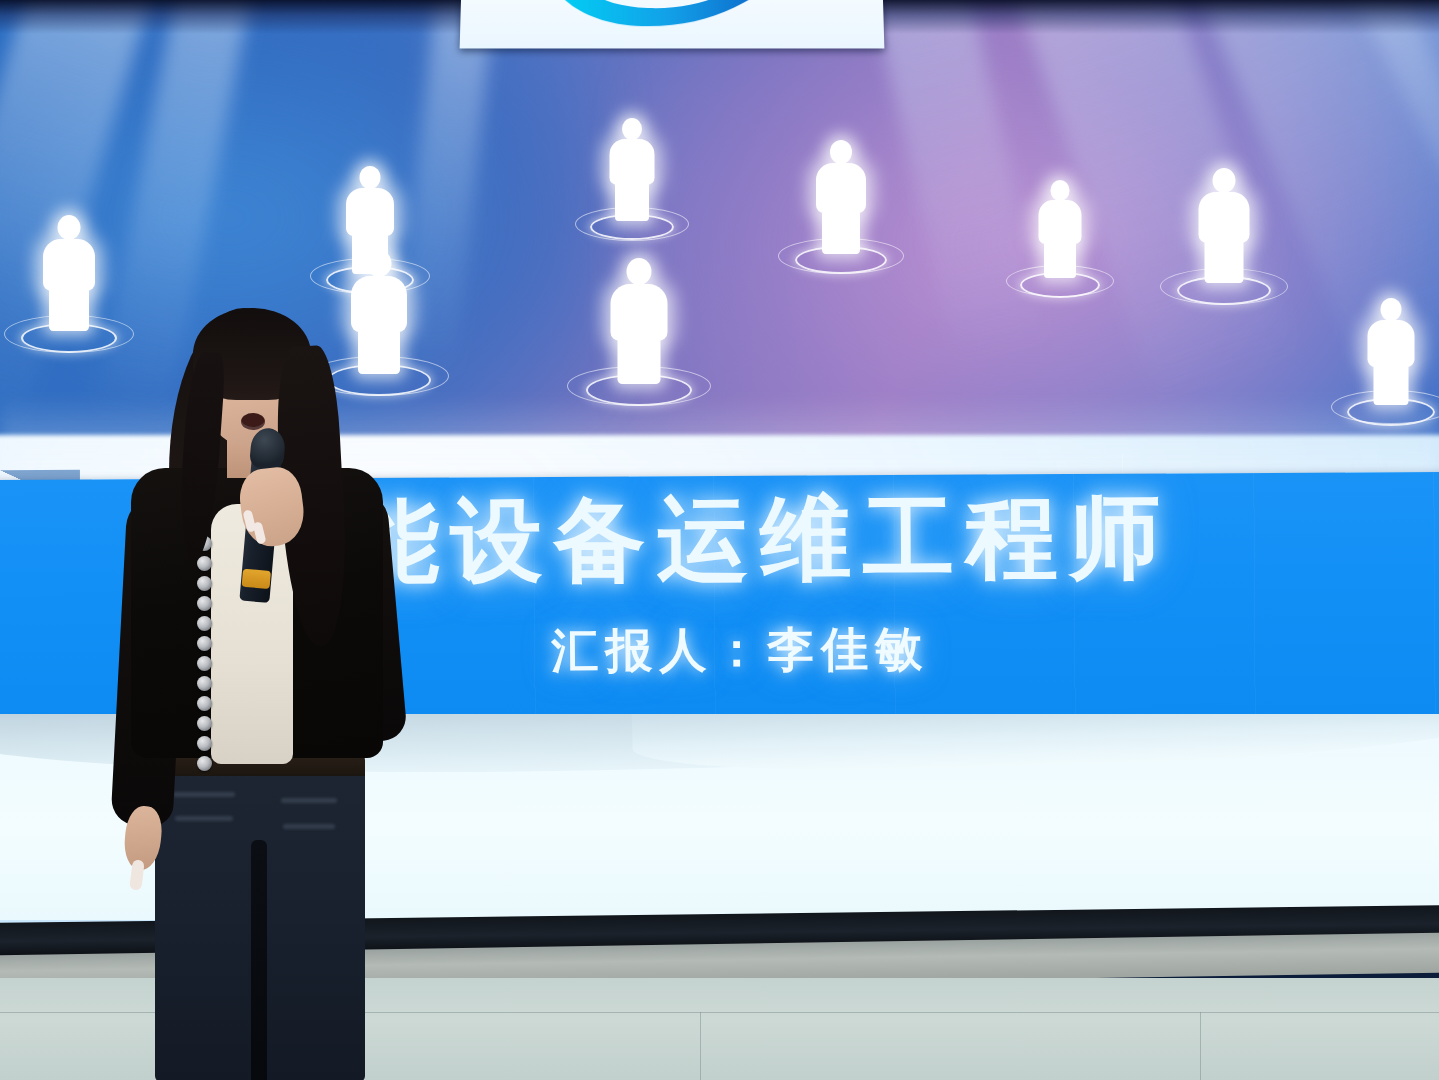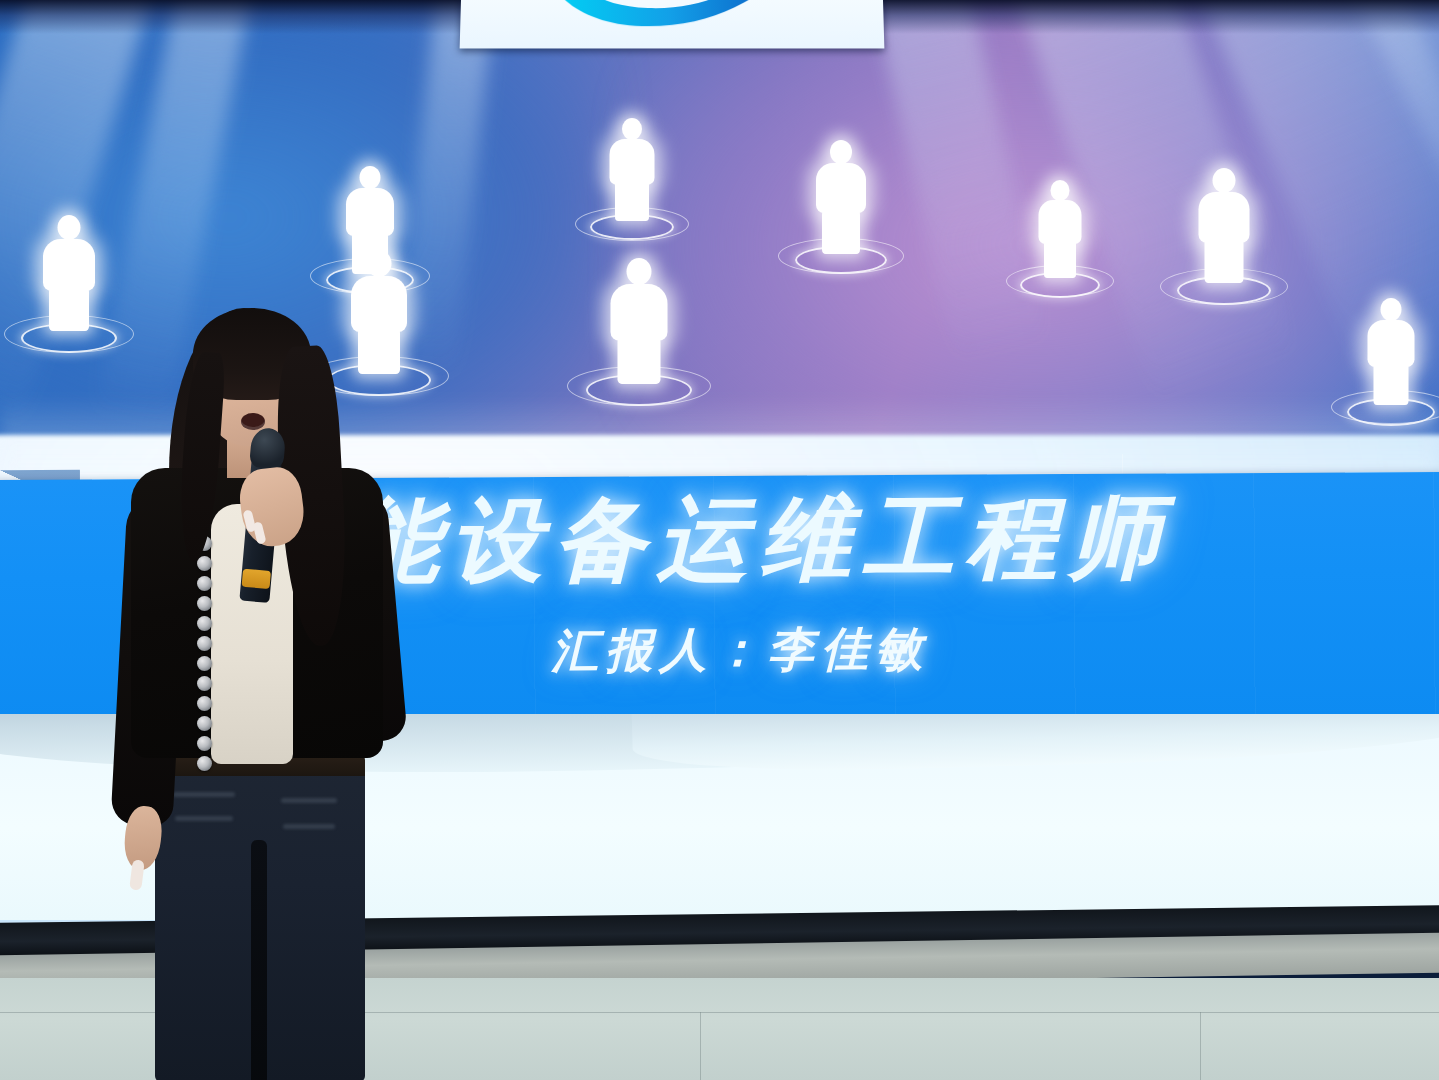--- a/index.html
+++ b/index.html
@@ -4,21 +4,20 @@
 <title>Stage Presentation</title>
 <style>
   html,body{margin:0;padding:0;background:#000;}
   body{font-family:"Liberation Sans","DejaVu Sans",sans-serif;}
 
   #scene{
     position:relative;
     width:1439px;height:1080px;
     overflow:hidden;
     background:#0b1d3a;
-    font-style:italic;
   }
 
   
   .led-wall{
     position:absolute;left:0;top:0;width:1439px;height:946px;
     overflow:hidden;
     background:
       linear-gradient(110deg,#2a6fc4 0%,#3f74c6 22%,#7a74c0 45%,#9a7cc2 58%,#6f7fc9 74%,#3d72c8 90%,#1f5bb4 100%);
   }
 

